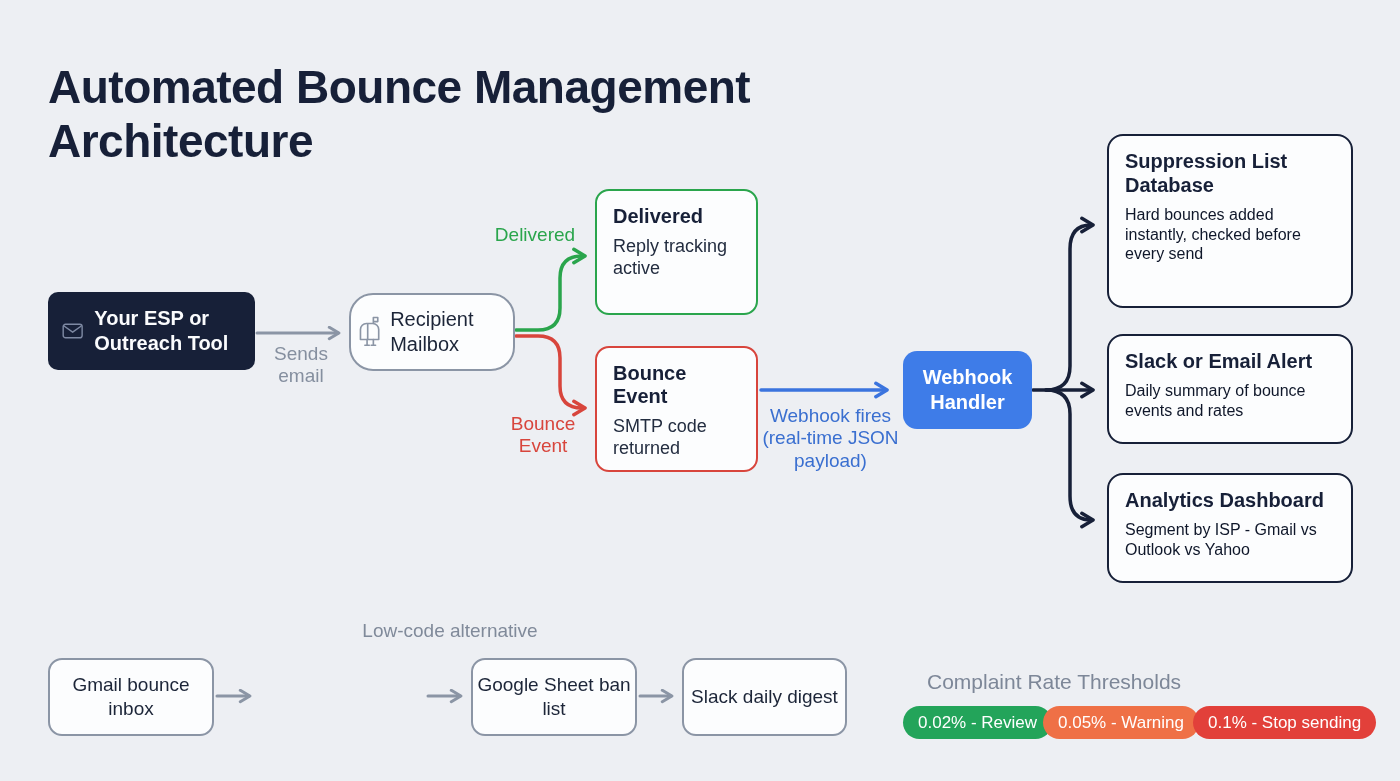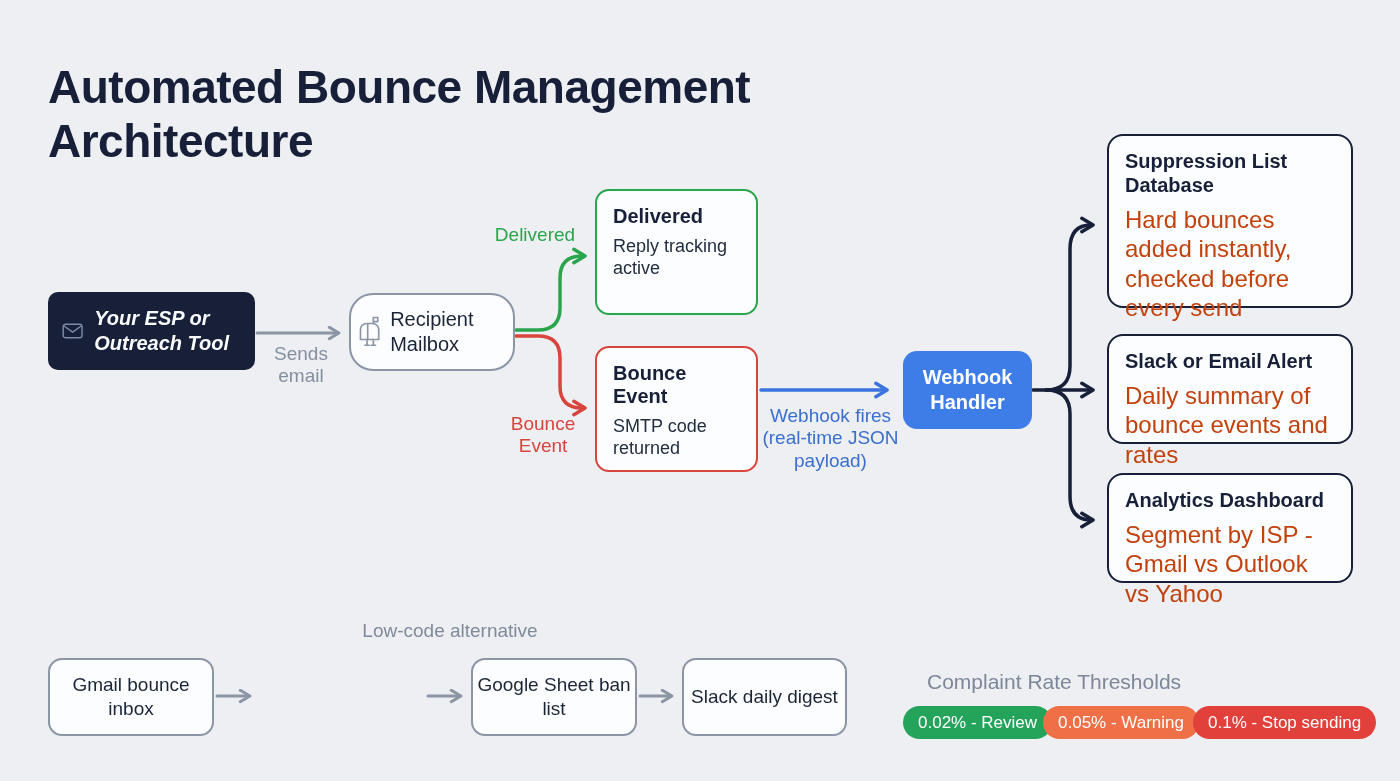--- a/index.html
+++ b/index.html
@@ -18,21 +18,21 @@
 
   .page-title{
     position:absolute;left:48px;top:30px;width:830px;z-index:2;
     font-size:46px;font-weight:bold;line-height:1.17;
     color:#172038;letter-spacing:-0.5px;
   }
 
   .esp-node{
     left:48px;top:292px;width:207px;height:78px;
     background:#172038;border-radius:10px;
-    display:flex;align-items:center;gap:11px;padding:0 10px 0 14px;font-style:italic;
+    display:flex;align-items:center;gap:11px;padding:0 10px 0 14px;
   }
   .esp-node .label{color:#fafbfd;font-size:20px;font-weight:bold;line-height:1.25;}
 
   .outline-node{
     background:#fcfdfe;border:2.5px solid #8b95a5;border-radius:12px;
     display:flex;align-items:center;justify-content:center;
     color:#1c2538;
   }
   .mailbox-node{
     left:349px;top:293px;width:166px;height:78px;
@@ -55,21 +55,21 @@
     display:flex;align-items:center;justify-content:center;text-align:center;
     color:#ffffff;font-size:20px;font-weight:bold;line-height:1.25;
   }
 
   .output-node{
     left:1107px;width:246px;
     background:#fcfdfe;border:2.5px solid #172038;border-radius:16px;
     padding:13px 16px;color:#172038;
   }
   .output-node .title{font-size:20px;font-weight:bold;line-height:1.2;margin-bottom:8px;}
-  .output-node .body{font-size:24px;line-height:1.22;color:#c2410c;}
+  .output-node .body{font-size:16px;line-height:1.22;color:#0f172a;}
   .output-1{top:134px;height:174px;}
   .output-2{top:334px;height:110px;}
   .output-3{top:473px;height:110px;}
 
   .edge-label{position:absolute;z-index:2;font-size:19px;line-height:1.18;text-align:center;}
   .lbl-sends{left:258px;top:343px;width:86px;color:#858f9f;}
   .lbl-delivered{left:487px;top:224px;width:96px;color:#2aa54c;}
   .lbl-bounce{left:500px;top:413px;width:86px;color:#d8453c;}
   .lbl-webhook{left:762px;top:405px;width:137px;color:#3a6fd0;}
 

